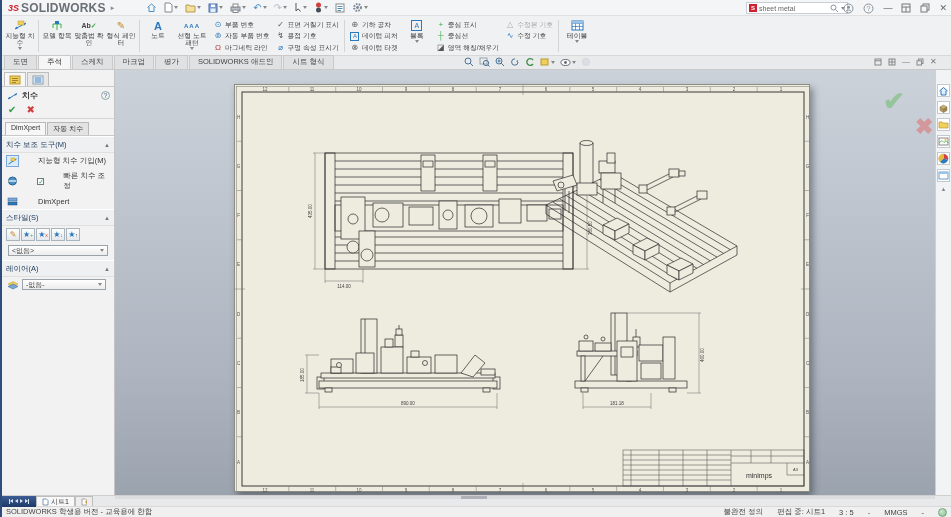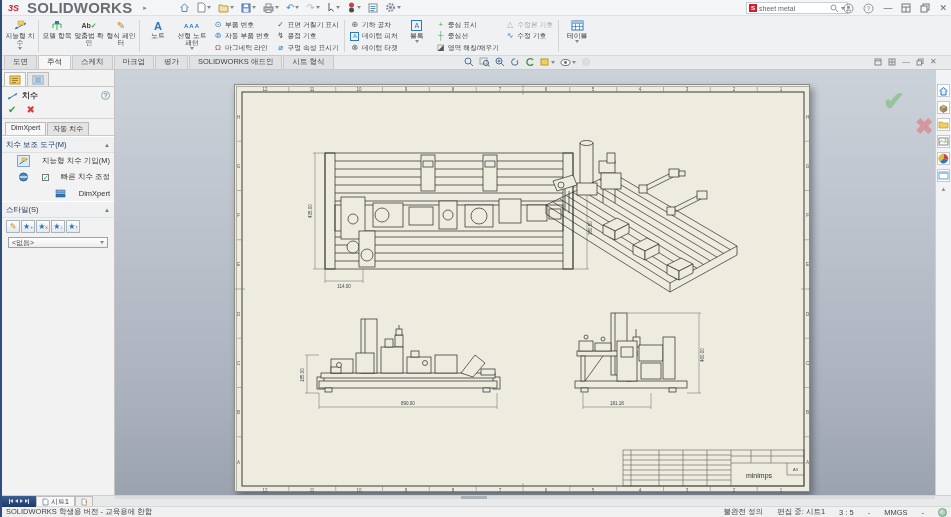--- a/index.html
+++ b/index.html
@@ -2,23 +2,23 @@
 <html><head>
 <meta charset="utf-8">
 <style>
   * { margin:0; padding:0; box-sizing:border-box; }
   html,body { width:951px; height:517px; overflow:hidden; }
   body { font-family:"Liberation Sans", sans-serif; font-size:8px; color:#333; background:#f0f0f0; }
   .win { position:relative; width:951px; height:517px; border-left:2px solid #2e4d7d; background:#f0f0f0; }
 
   
   .titlebar { position:relative; height:16px; background:#f4f5f6; border-bottom:1px solid #e0e0e0; display:flex; align-items:center; }
-  .brand { display:flex; align-items:center; gap:8px; padding:0 6px; }
+  .brand { display:flex; align-items:center; gap:2px; padding:0 6px; }
   .brand .mark { color:#d11f2f; font-weight:bold; font-size:9px; font-style:italic; }
-  .brand .bname { font-size:15px; font-weight:bold; color:#6a6f75; letter-spacing:.2px; }
+  .brand .bname { font-size:12px; font-weight:bold; color:#6a6f75; letter-spacing:.2px; }
   .brand .bexp { color:#888; font-size:7px; margin-left:3px; }
   .tb-icons { display:flex; align-items:center; gap:7px; margin-left:26px; }
   .tbi { display:flex; align-items:center; gap:1px; height:14px; }
   .tbi svg { display:block; }
   .tbi .u { font-size:10px; color:#4a90c4; line-height:12px; }
   .tri-down { width:0; height:0; border-left:2.5px solid transparent; border-right:2.5px solid transparent; border-top:3px solid #888; display:inline-block; }
   .doc-title { position:absolute; left:0; right:0; text-align:center; font-size:8px; color:#555; pointer-events:none; }
   .searchbox { position:absolute; left:744px; top:2px; width:102px; height:12px; background:#fff; border:1px solid #c9ced4; display:flex; align-items:center; padding:0 2px; gap:2px; }
   .searchbox .slogo { width:8px; height:8px; background:#d11f2f; color:#fff; font-size:6px; font-weight:bold; text-align:center; line-height:8px; }
   .searchbox .stext { flex:1; font-size:7px; color:#666; }
@@ -60,21 +60,21 @@
   .pm-header { display:flex; align-items:center; gap:3px; padding:3px 4px 2px; }
   .pm-header .ttl { font-weight:bold; color:#333; font-size:8px; }
   .pm-header .help { margin-left:auto; width:9px; height:9px; border:1px solid #8aa; border-radius:50%; color:#568; font-size:7px; text-align:center; line-height:8px; }
   .pm-okrow { display:flex; gap:10px; padding:1px 6px 3px; border-bottom:1px solid #d5d5d5; }
   .pm-okrow .ok { color:#2f9e44; font-size:10px; } .pm-okrow .cancel { color:#d23f3f; font-size:10px; }
   .pm-subtabs { display:flex; padding:3px 3px 0; gap:1px; border-bottom:1px solid #c9c9c9; }
   .subtab { border:1px solid #b9b9b9; border-bottom:none; padding:1px 5px; background:#e3e3e3; font-size:7px; }
   .subtab.active { background:#f7f7f7; }
   .pm-sec-head { display:flex; align-items:center; padding:3px 4px 2px; color:#203a5c; font-size:7.5px; border-top:1px solid #fff; border-bottom:1px solid #e0e0e0; background:#eef0f2; }
   .pm-sec-head .chev { margin-left:auto; color:#777; font-size:6px; }
-  .pm-item { display:flex; align-items:center; gap:12px; padding:2px 4px;justify-content:flex-end; }
+  .pm-item { display:flex; align-items:center; gap:19px; padding:2px 4px; }
   .pm-item .ic { width:13px; height:12px; display:flex; align-items:center; justify-content:center; }
   .pm-item.selected .ic { background:#dcebf9; border:1px solid #7aa7d8; }
   .chk { width:7px; height:7px; border:1px solid #777; background:#fff; font-size:7px; line-height:6px; color:#2a6; text-align:center; }
   .stylebtns { display:flex; gap:1px; padding:2px 4px; }
   .sbtn { width:14px; height:13px; border:1px solid #aab4bd; background:linear-gradient(#fdfdfd,#e4e8ec); display:flex; align-items:center; justify-content:center; font-size:8px; }
   .ddl { margin:2px 6px 4px; height:11px; border:1px solid #9aa2aa; background:linear-gradient(#fff,#ececec); display:flex; align-items:center; padding:0 3px; }
   .ddl .dval { flex:1; font-size:7px; color:#444; }
   .layerrow { display:flex; align-items:center; gap:3px; padding:2px 4px; }
   .layerrow .ddl { flex:1; margin:0 4px 0 0; }
 
@@ -529,20 +529,36 @@
           <span class="sbtn">
               <span class="gA" style="font-size:8px">★<span style="font-size:5px;color:#555">↑</span></span>
             </span>
         </div>
         <div class="ddl">
           <span class="dval">&lt;없음&gt;</span>
           <span class="tri-down"></span>
         </div>
       </div>
 
+      <div class="pm-section">
+        <div class="pm-sec-head">
+          <span>레이어(A)</span>
+            <span class="chev">▲</span>
+        </div>
+        <div class="layerrow">
+          <svg width="13" height="10">
+              <path d="M2 4 L7 1.5 L12 4 L7 6.5 Z" fill="#f2cf5b" stroke="#b89a30" stroke-width=".5"></path>
+              <path d="M2 6.5 L7 4 L12 6.5 L7 9 Z" fill="#7aa7d8" stroke="#2a5f8e" stroke-width=".5"></path>
+            </svg>
+          <div class="ddl">
+            <span class="dval">-없음-</span>
+            <span class="tri-down"></span>
+          </div>
+        </div>
+      </div>
     </div>
 
     <div class="graphics">
       <div class="sheet">
         <svg width="576" height="408" viewBox="0 0 576 408">
 
           <rect x="1.5" y="1.5" width="573" height="405" stroke="#8a8a80" stroke-width=".6" fill="none"></rect>
           <rect x="7" y="7" width="562" height="394" stroke="#3a3a3a" stroke-width="1" fill="none"></rect>
 
           <path d="M53.8 2V7 M100.7 2V7 M147.5 2V7 M194.3 2V7 M241.2 2V7 M288 0V10 M334.8 2V7 M381.7 2V7 M428.5 2V7 M475.3 2V7 M522.2 2V7 M53.8 401v5 M100.7 401v5 M147.5 401v5 M194.3 401v5 M241.2 401v5 M288 398v10 M334.8 401v5 M381.7 401v5 M428.5 401v5 M475.3 401v5 M522.2 401v5" stroke="#777" stroke-width=".5"></path>

